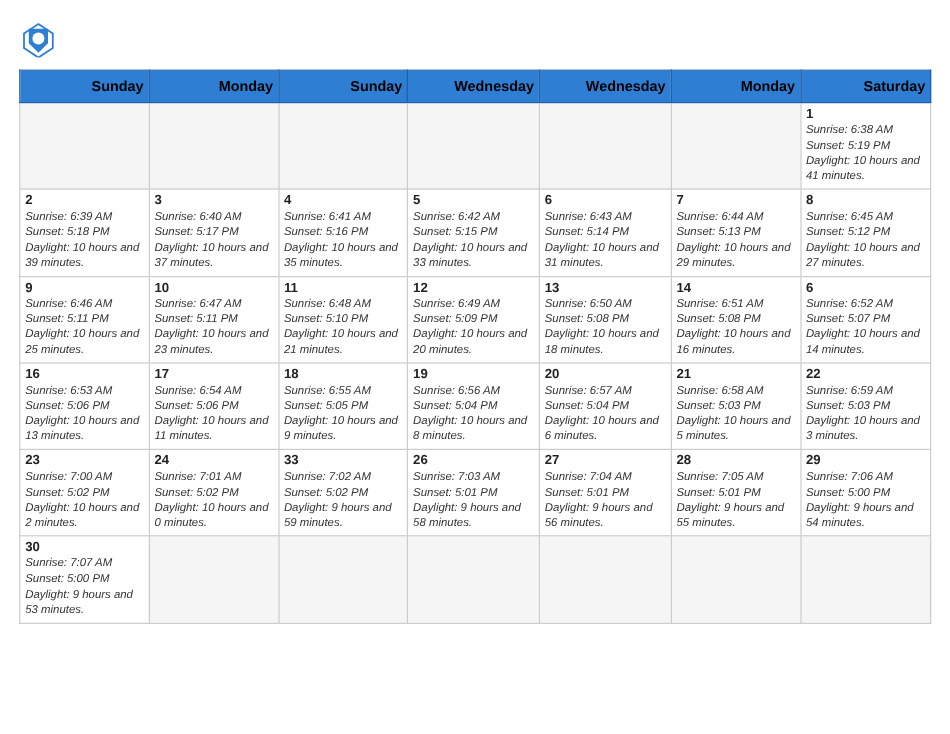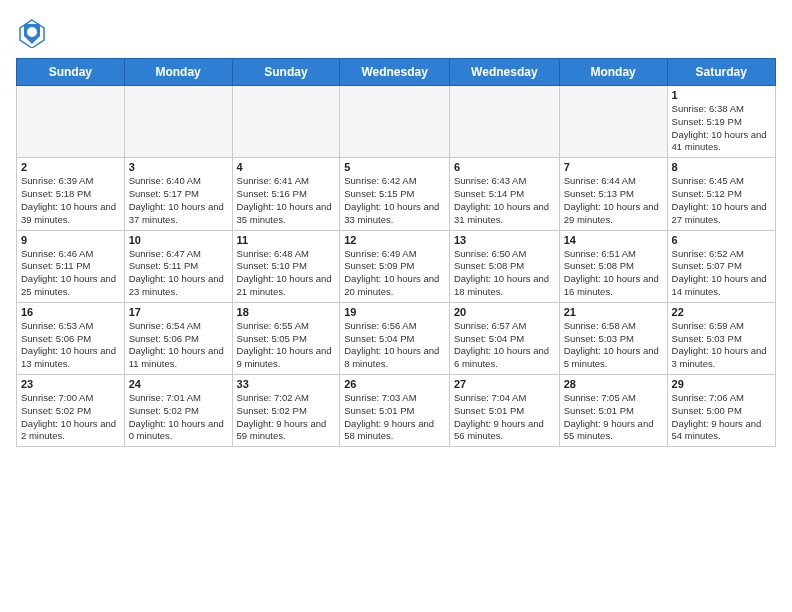--- a/index.html
+++ b/index.html
@@ -50,25 +50,25 @@
       color: #444;
     }
     .calendar {
       width: 100%;
       border-collapse: collapse;
       border: 1px solid #ccc;
       font-size: 10.5px;
     }
     .calendar thead tr th {
       background: #2e7fd4;
-      color: #ffffff;
+      color: #000000;
       font-weight: bold;
       font-size: 12px;
       padding: 6px 4px;
-      text-align: center;
+      text-align: right;
       border: 1px solid #2060aa;
     }
     .calendar tbody tr td {
       vertical-align: top;
       border: 1px solid #ccc;
       padding: 3px 4px;
       width: 113px;
       min-height: 70px;
       height: 72px;
       background: #fff;
@@ -80,20 +80,21 @@
     .day-num {
       font-weight: bold;
       font-size: 11px;
       margin-bottom: 2px;
       color: #222;
     }
     .day-info {
       font-size: 9.5px;
       line-height: 1.35;
       color: #333;
+      font-style: italic;
     }
     .last-row td {
       height: 60px;
     }
   </style>
 </head>
 <body>
 
 <div class="page">
   <div class="header">
@@ -252,15 +253,27 @@
           </td>
           <td>
             <div class="day-num">28</div>
             <div class="day-info">Sunrise: 7:05 AM<br>Sunset: 5:01 PM<br>Daylight: 9 hours and 55 minutes.</div>
           </td>
           <td>
             <div class="day-num">29</div>
             <div class="day-info">Sunrise: 7:06 AM<br>Sunset: 5:00 PM<br>Daylight: 9 hours and 54 minutes.</div>
           </td>
         </tr>
+        <tr class="last-row">
+          <td>
+            <div class="day-num">30</div>
+            <div class="day-info">Sunrise: 7:07 AM<br>Sunset: 5:00 PM<br>Daylight: 9 hours and 53 minutes.</div>
+          </td>
+          <td class="empty"></td>
+          <td class="empty"></td>
+          <td class="empty"></td>
+          <td class="empty"></td>
+          <td class="empty"></td>
+          <td class="empty"></td>
+        </tr>
       </tbody>
   </table>
 </div>
 
 </body></html>

